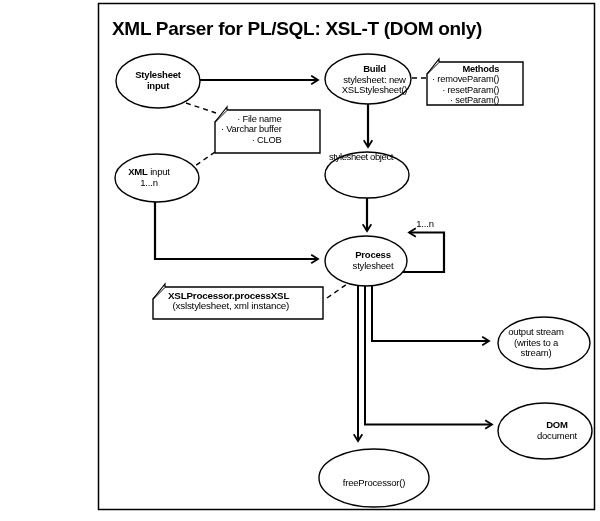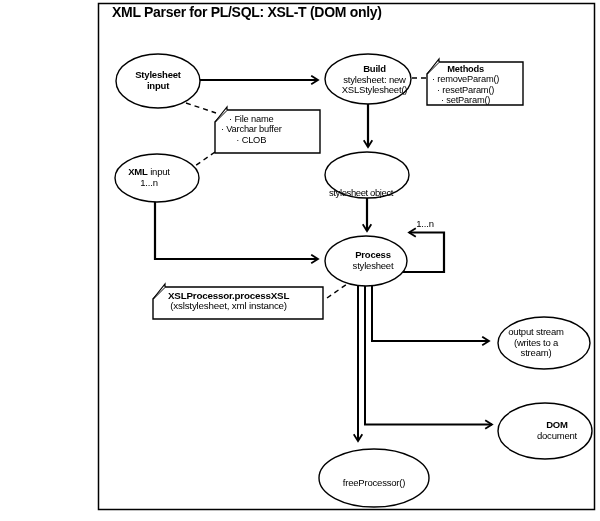--- a/index.html
+++ b/index.html
@@ -6,26 +6,26 @@
   .canvas {
     position:relative; width:600px; height:521px; background:#ffffff;
     font-family:"Liberation Sans", sans-serif; color:#000; overflow:hidden;
   }
   svg.layer { position:absolute; left:0; top:0; }
   .label {
     position:absolute; text-align:center; font-size:9.5px; line-height:10.5px;
     letter-spacing:-0.2px; white-space:nowrap;
   }
   .note-text {
-    position:absolute; text-align:center; font-size:9.3px; line-height:10.4px;
+    position:absolute; text-align:right; font-size:9.3px; line-height:10.4px;
     letter-spacing:-0.2px; white-space:nowrap;
   }
   .b { font-weight:bold; }
   .title {
-    position:absolute; left:112px; top:4px; font-size:14px; font-weight:bold;
+    position:absolute; left:112px; top:18px; font-size:19px; font-weight:bold;
     letter-spacing:-0.3px; white-space:nowrap;
   }
 </style>
 </head>
 <body>
 
 <div class="canvas">
 
   <svg class="layer" width="600" height="521" viewBox="0 0 600 521">
     <defs>
@@ -81,21 +81,21 @@
     <div class="b">Build</div>
     <div>stylesheet: new</div>
     <div>XSLStylesheet()</div>
   </div>
 
   <div class="label" style="left:115px;top:167px;width:68px">
     <div><span class="b">XML</span> <span>input</span></div>
     <div>1...n</div>
   </div>
 
-  <div class="label" style="left:325px;top:188px;width:72px;letter-spacing:-0.4px">stylesheet object</div>
+  <div class="label" style="left:325px;top:152px;width:72px;letter-spacing:-0.4px">stylesheet object</div>
 
   <div class="label" style="left:325px;top:250px;width:96px">
     <div class="b">Process</div>
     <div>stylesheet</div>
   </div>
 
   <div class="label" style="left:498px;top:327px;width:76px">
     <div>output stream</div>
     <div>(writes to a</div>
     <div>stream)</div>

